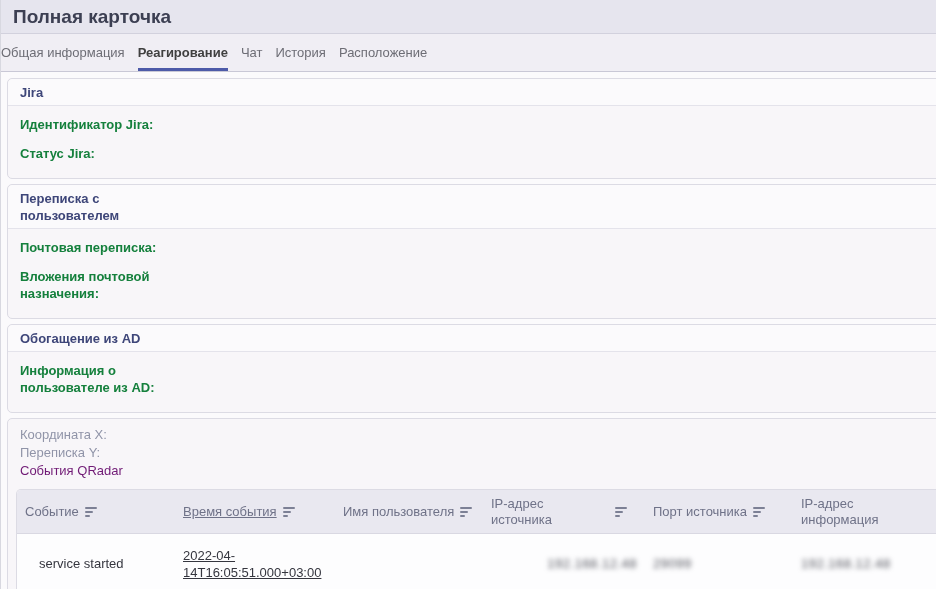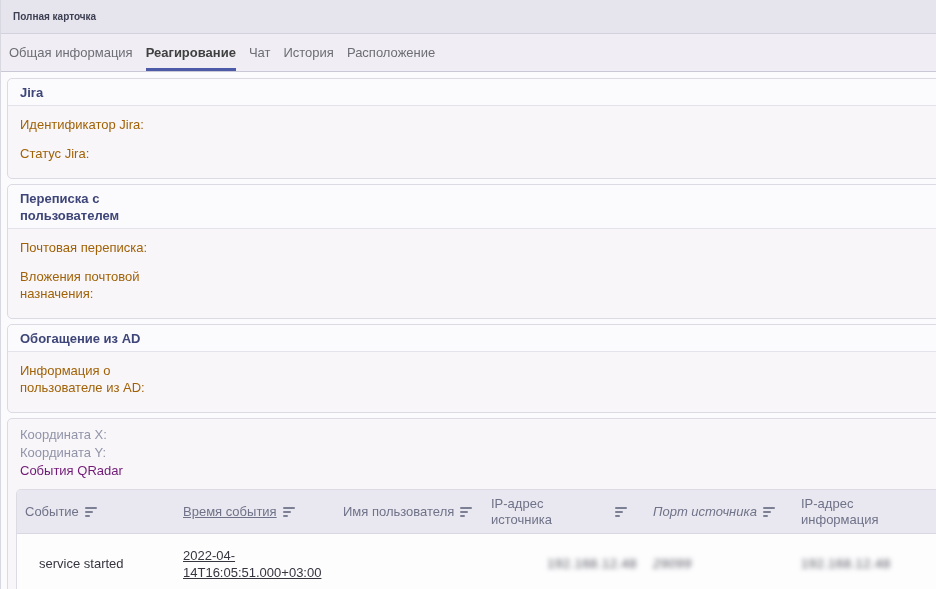--- a/index.html
+++ b/index.html
@@ -10,26 +10,26 @@
     background:#fbfafc;
     border-left:1px solid #d8d8e0;
     color:#3c3f52;
   }
 
   
   .card-header {
     height:34px; background:#e6e5ee; border-bottom:1px solid #d2d1dd;
     display:flex; align-items:center; padding:0 12px;
   }
-  .card-header .title { font-weight:bold; font-size:10px; color:#3c3f52; }
+  .card-header .title { font-weight:bold; font-size:19px; color:#3c3f52; }
 
   
   .tabbar {
     height:38px; background:#f0eef4; border-bottom:1px solid #c9c8d6;
-    display:flex; align-items:stretch; gap:13px; padding:0 8px;
+    display:flex; align-items:stretch; gap:13px; padding:0 0;
   }
   .tab {
     display:flex; align-items:center; color:#6d6d75; cursor:pointer;
     border-bottom:3px solid transparent; padding-top:3px; white-space:nowrap;
   }
   .tab.active { color:#404040; font-weight:bold; border-bottom-color:#4d5aa8; }
 
   
   .content { padding-top:6px; }
   .panel {
@@ -37,42 +37,42 @@
     margin:0 -6px 5px 6px;
   }
   .panel-title {
     background:#fbfafc; border-bottom:1px solid #e4e3eb; border-radius:5px 5px 0 0;
     padding:5px 12px 4px; font-weight:bold; color:#3e4679; line-height:17px;
   }
   .panel-title .wrap { display:block; max-width:172px; }
   .panel-body { padding:10px 12px 4px; }
   .field { margin-bottom:12px; }
   .field-label {
-    display:block; max-width:172px; font-weight:normal; color:#a16207; line-height:17px;
+    display:block; max-width:172px; font-weight:bold; color:#15803d; line-height:17px;
   }
 
   
   .coords { padding:7px 12px 0; line-height:18px; }
   .coord-label { color:#9094a8; }
   .events-title { font-weight:normal; color:#701a75; line-height:18px; }
 
   
   .table-wrap {
     margin:9px -10px 0 8px; background:#fff;
     border:1px solid #dcdbe4; border-bottom:none; border-radius:5px 0 0 0;
     overflow:hidden; min-height:170px;
   }
   .trow { display:flex; }
   .thead {
     background:#e9e8f0; color:#6f7288; min-height:44px; align-items:center;
     border-bottom:1px solid #d9d8e2;
   }
   .th, .td { flex:0 0 auto; padding:4px 8px; display:flex; align-items:center; }
   .c1 { width:158px; } .c2 { width:160px;text-decoration:underline; } .c3 { width:148px; }
-  .c4 { width:162px;justify-content:flex-end; } .c5 { width:148px;font-style:italic; } .c6 { width:200px; }
+  .c4 { width:162px;justify-content:flex-end; } .c5 { width:148px; } .c6 { width:200px; }
   .th .lbl { line-height:16px; }
   .th.two .lbl { max-width:92px; }
   .sort-icon { margin-left:6px; color:#7c8095; flex:0 0 auto; cursor:pointer; }
   .th.push .sort-icon { margin-left:auto; margin-right:8px; }
   .tbody-row { background:#fdfdfe; border-bottom:1px solid #e3e2ea; min-height:60px; }
   .td { color:#35363f; }
   .c1.td { padding-left:22px; }
   .time-val { width:142px; overflow-wrap:anywhere; line-height:17px; }
   .redacted { filter:blur(2.5px); color:#55565e; user-select:none; letter-spacing:0.5px; }
 </style>
@@ -143,21 +143,21 @@
     </div>
   </div>
 
   <div class="panel">
     <div class="coords">
       <div>
         <span class="coord-label">Координата X:</span>
         <span></span>
       </div>
       <div>
-        <span class="coord-label">Координата Y:</span>
+        <span class="coord-label">Переписка Y:</span>
         <span></span>
       </div>
       <div class="events-title">События QRadar</div>
     </div>
 
     <div class="table-wrap">
       <div class="trow thead">
         <div class="th c1">
           <span class="lbl">Событие</span>
           <svg class="sort-icon" width="14" height="12" viewBox="0 0 14 12">

